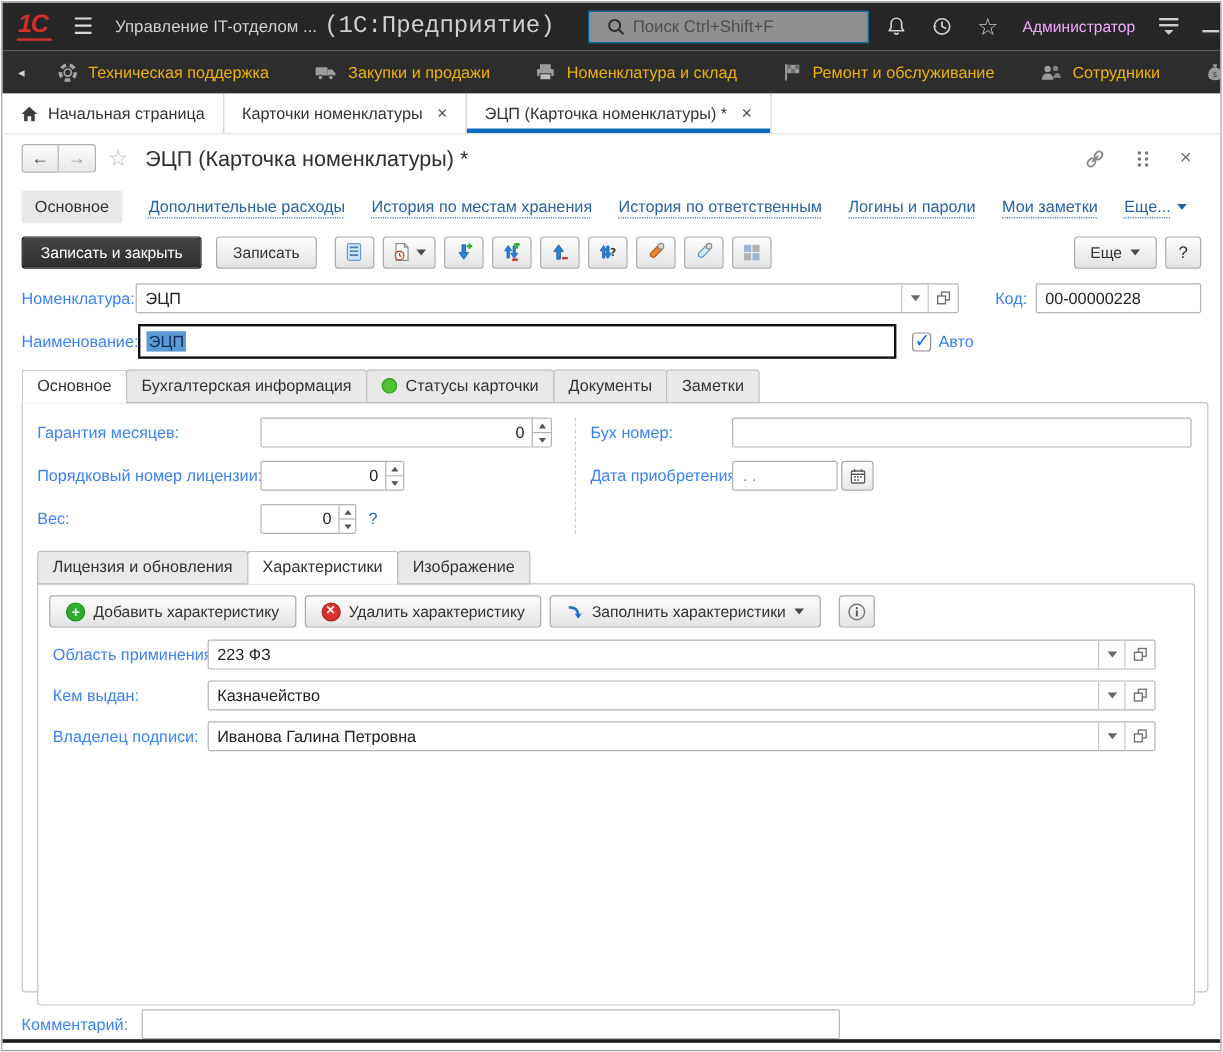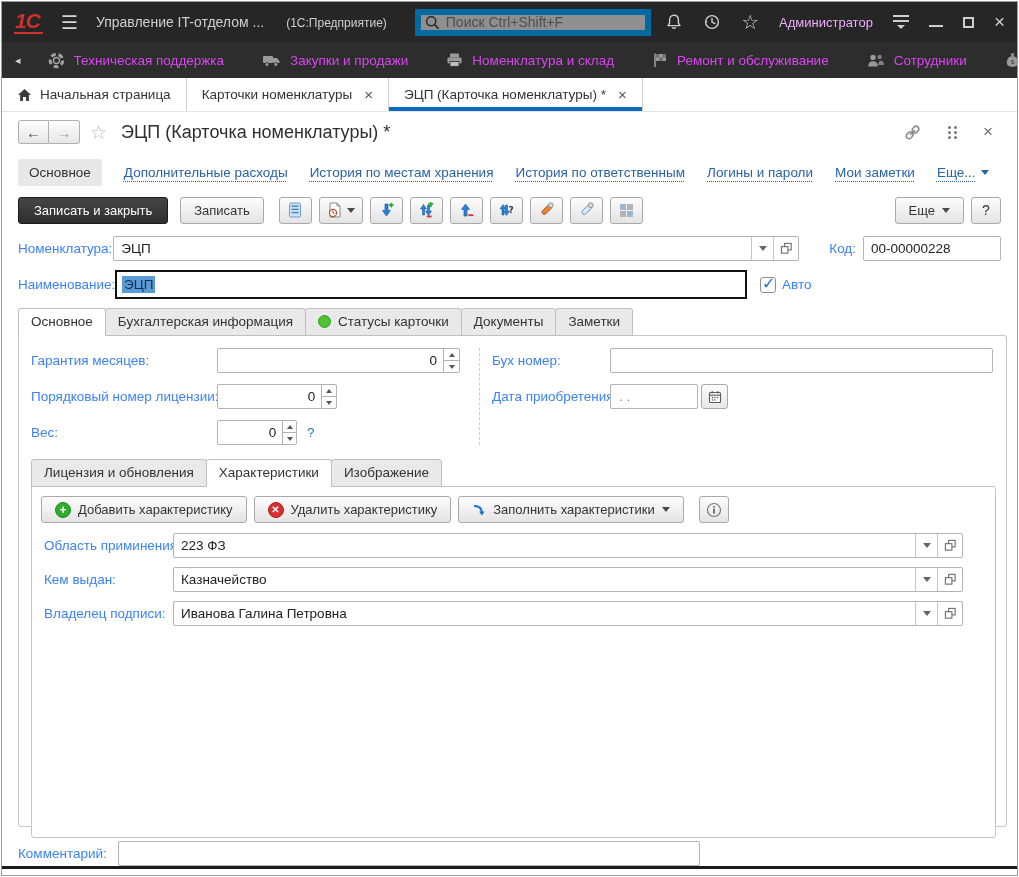--- a/index.html
+++ b/index.html
@@ -5,38 +5,38 @@
   * { box-sizing: border-box; margin: 0; padding: 0; }
   html,body { background:#fff; }
   body { font-family: "Liberation Sans", "DejaVu Sans", sans-serif; font-size:13px; color:#333; }
   .window { position:relative; width:1017px; height:875px; margin:1px; border:1px solid #9b9b9b; background:#fff; overflow:hidden; }
 
   
   .titlebar { height:40px; background:#262626; display:flex; align-items:center; padding:0 12px; gap:14px; }
   .logo-1c { color:#d2302c; font-weight:bold; font-style:italic; font-size:21px; letter-spacing:-1px; border-bottom:2px solid #d2302c; line-height:20px; padding:0 3px 1px 1px; }
   .hamburger { color:#d6d6d6; font-size:19px; cursor:pointer; padding:0 4px; }
   .tb-title { color:#cfcfcf; font-size:14px; white-space:nowrap; }
-  .tb-suffix { color:#cfcfcf; font-size:12px; margin-left:22px; }
-  .searchbox { margin-left:14px; width:302px; height:27px; background:#8f8f8f; border:6px solid #0369a1; display:flex; align-items:center; padding:0 4px; gap:6px; }
+  .tb-suffix { color:#cfcfcf; font-size:20px; margin-left:6px;font-family:Liberation Mono, monospace; }
+  .searchbox { margin-left:14px; width:302px; height:27px; background:#8f8f8f; border:1px solid #0369a1; display:flex; align-items:center; padding:0 15px; gap:6px; }
   .searchbox input { flex:1; border:none; outline:none; background:transparent; font-size:14px; color:#303030; font-family:inherit; }
   .searchbox input::placeholder { color:#4e4e4e; opacity:1; }
   .tb-right { margin-left:auto; display:flex; align-items:center; gap:20px; }
   .tb-ic { color:#cfcfcf; display:flex; align-items:center; cursor:pointer; }
   .tb-user { color:#f0abfc; font-size:13px; }
   .svc-lines { display:flex; flex-direction:column; align-items:center; gap:3px; cursor:pointer; }
   .svc-lines i { display:block; width:16px; height:2px; background:#cfcfcf; }
   .svc-lines .tri { width:0; height:0; border-left:4px solid transparent; border-right:4px solid transparent; border-top:4px solid #cfcfcf; background:none; }
   .win-min { width:14px; height:2px; background:#cfcfcf; margin-top:8px; }
   .win-max { width:11px; height:11px; border:2px solid #cfcfcf; }
   .win-close { color:#cfcfcf; font-size:19px; line-height:14px; }
 
   
   .menubar { height:36px; background:#2d2d2d; display:flex; align-items:center; padding:0 10px; gap:10px; }
   .mb-arrow { color:#cfcfcf; font-size:11px; padding:0 3px; cursor:pointer; }
-  .mb-item { display:flex; align-items:center; gap:9px; color:#d946ef; font-size:13.5px; padding:0 14px; cursor:pointer; white-space:nowrap; }
+  .mb-item { display:flex; align-items:center; gap:9px; color:#eab308; font-size:13.5px; padding:0 14px; cursor:pointer; white-space:nowrap; }
   .mb-item svg { flex:none; }
 
   
   .tabbar { height:34px; background:#fff; border-bottom:1px solid #e4e4e4; display:flex; align-items:stretch; }
   .otab { display:flex; align-items:center; gap:8px; padding:0 15px; border-right:1px solid #cfcfcf; font-size:13.5px; color:#333; cursor:pointer; white-space:nowrap;text-align:center; }
   .otab.active { box-shadow: inset 0 -4px 0 0 #0d6cc1; }
   .otab .x { color:#555; font-size:15px; margin-left:4px; }
 
   
   .form-header { height:40px; display:flex; align-items:center; padding:0 16px; gap:10px; }

